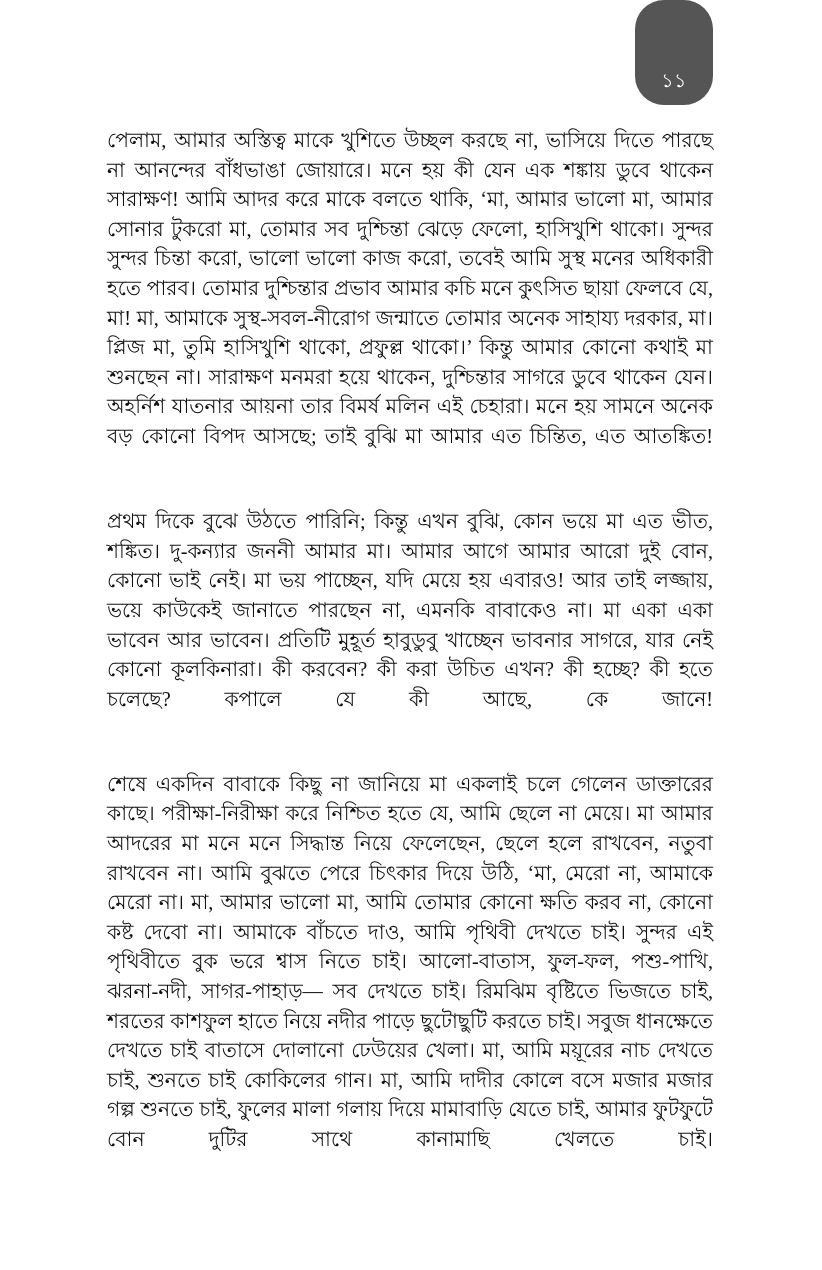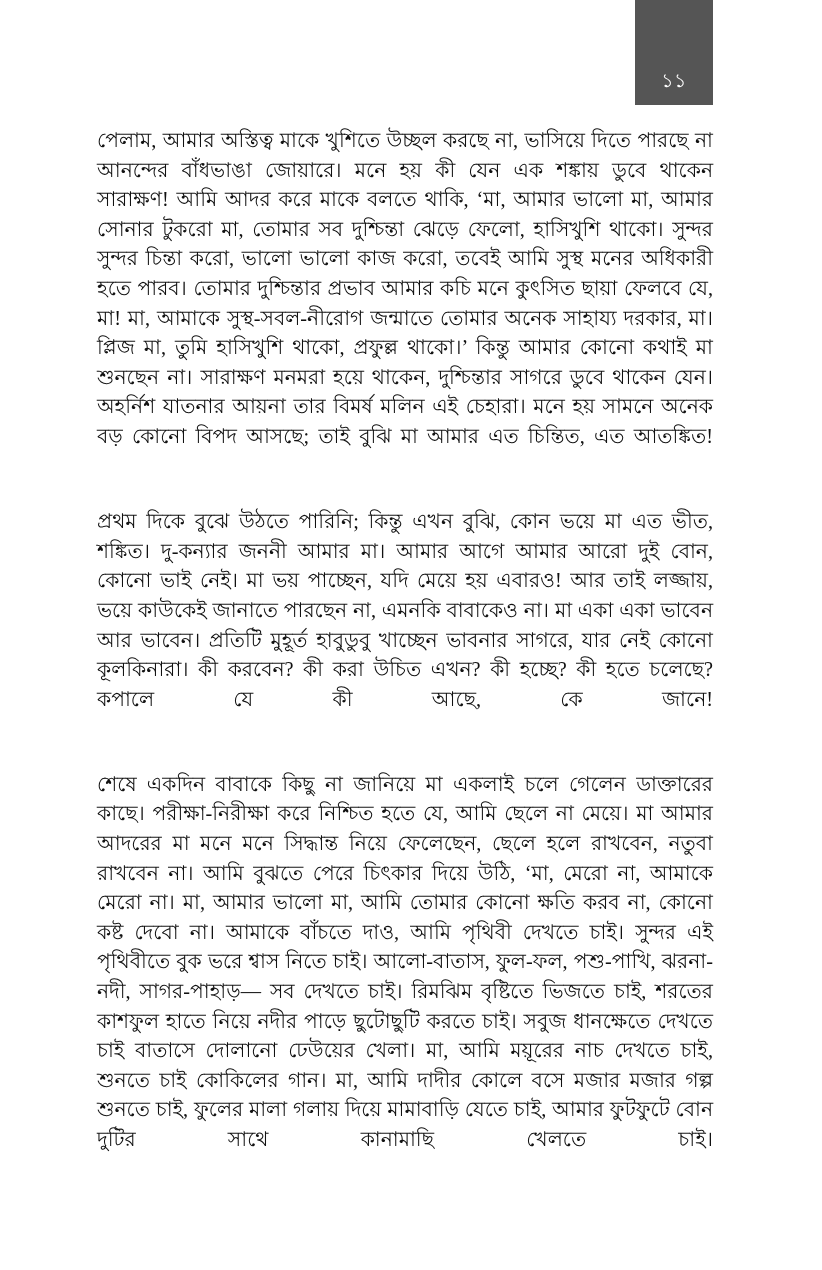--- a/index.html
+++ b/index.html
@@ -26,38 +26,39 @@
     top: 0;
     left: 635px;
     width: 78px;
     height: 105px;
     background: #555555;
     display: flex;
     align-items: flex-end;
     justify-content: center;
     padding-bottom: 15px;
     box-sizing: border-box;
+    border-radius: 29px;
   }
   .page-number {
     color: #ffffff;
     font-family: "Liberation Serif", "DejaVu Serif", serif;
     font-size: 19px;
     line-height: 1;
     letter-spacing: 0.5px;
   }
 
   
   .text-column {
     position: absolute;
     left: 97px;
     top: 126px;
     width: 616px;
   }
   .para {
-    margin: 0 0 26px 0;
+    margin: 0 0 26px 10px;
     text-align: justify;
     text-justify: inter-word;
     font-size: 20.3px;
     line-height: 29.6px;
     color: #111111;
     font-family: "Liberation Serif", "DejaVu Serif", serif;
     word-spacing: 0.5px;
     hyphens: none;
   }
   .para:last-child {

